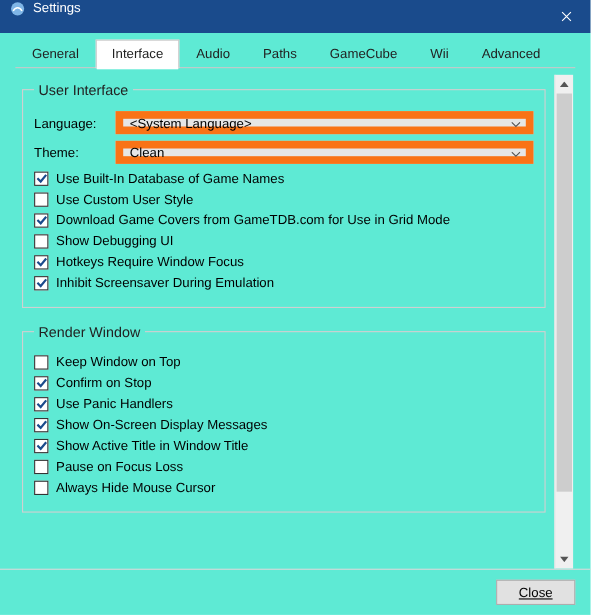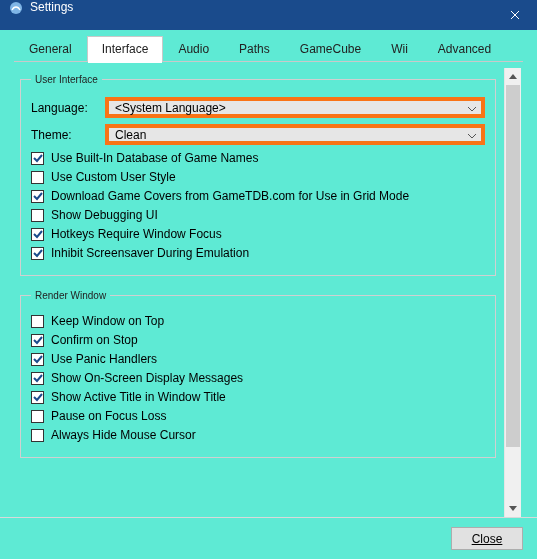--- a/index.html
+++ b/index.html
@@ -16,24 +16,24 @@
   .tab.active { border-color:#c9c9c9; background:#fff; z-index:2; }
   .tab.active::after { content:""; position:absolute; left:0; right:0; bottom:-1px; height:2px; background:#fff;}
   .content-wrap { flex:1; display:flex; padding: 8px 6px 0 20px; overflow:hidden;}
   .scroll-area { flex:1; overflow:hidden; padding-right:6px;}
   .scrollbar { width:17px; background:#f0f0f0; border-left:1px solid #e5e5e5; position:relative; margin: -2px 10px 0 0;}
   .scrollbar .up, .scrollbar .down { height:17px; display:flex; align-items:center; justify-content:center; position:absolute; left:0; right:0;}
   .scrollbar .up { top:0; } .scrollbar .down { bottom:0; }
   .scrollbar .thumb { position:absolute; top:17px; bottom:70px; left:1px; right:1px; background:#cdcdcd; }
   .scrollbar svg { fill:#555; }
   fieldset { border:1px solid #d0d0d0; margin: 4px 2px 14px 0; padding: 8px 10px 10px 10px; }
-  legend { padding: 0 4px; color:#222; font-size:10px;}
+  legend { padding: 0 4px; color:#222; font-size:13px;}
   .form-row { display:flex; align-items:center; margin: 4px 0 6px 0; }
   .form-row label { width:74px; color:#000; }
-  .select { flex:1; height:21px; border:4px solid #f97316; background:#e6e6e6; display:flex; align-items:center; padding: 0 6px; position:relative; font-size:12px; color:#000;}
+  .select { flex:1; height:21px; border:7px solid #f97316; background:#e6e6e6; display:flex; align-items:center; padding: 0 6px; position:relative; font-size:12px; color:#000;}
   .select .chev { position:absolute; right:5px; top:50%; transform:translateY(-50%);}
   .chk { display:flex; align-items:center; margin: 5px 0; font-size:12px; color:#000;}
   .chk .box { width:13px; height:13px; border:1px solid #333; margin-right:7px; display:flex; align-items:center; justify-content:center; background:#fff; flex-shrink:0;}
   .chk .box.checked svg { display:block; }
   .chk .box svg { display:none; stroke:#1a4b8c; stroke-width:2; fill:none;}
   .chk .box.checked svg { display:block;}
   .footer { height:42px; border-top:1px solid #d9d9d9; display:flex; align-items:center; justify-content:flex-end; padding: 0 14px; }
   .btn { min-width:72px; height:23px; border:1px solid #adadad; background:#e1e1e1; font-size:12px; color:#000; padding:0 12px; cursor:default;text-decoration:underline;}
 </style>
 </head>

